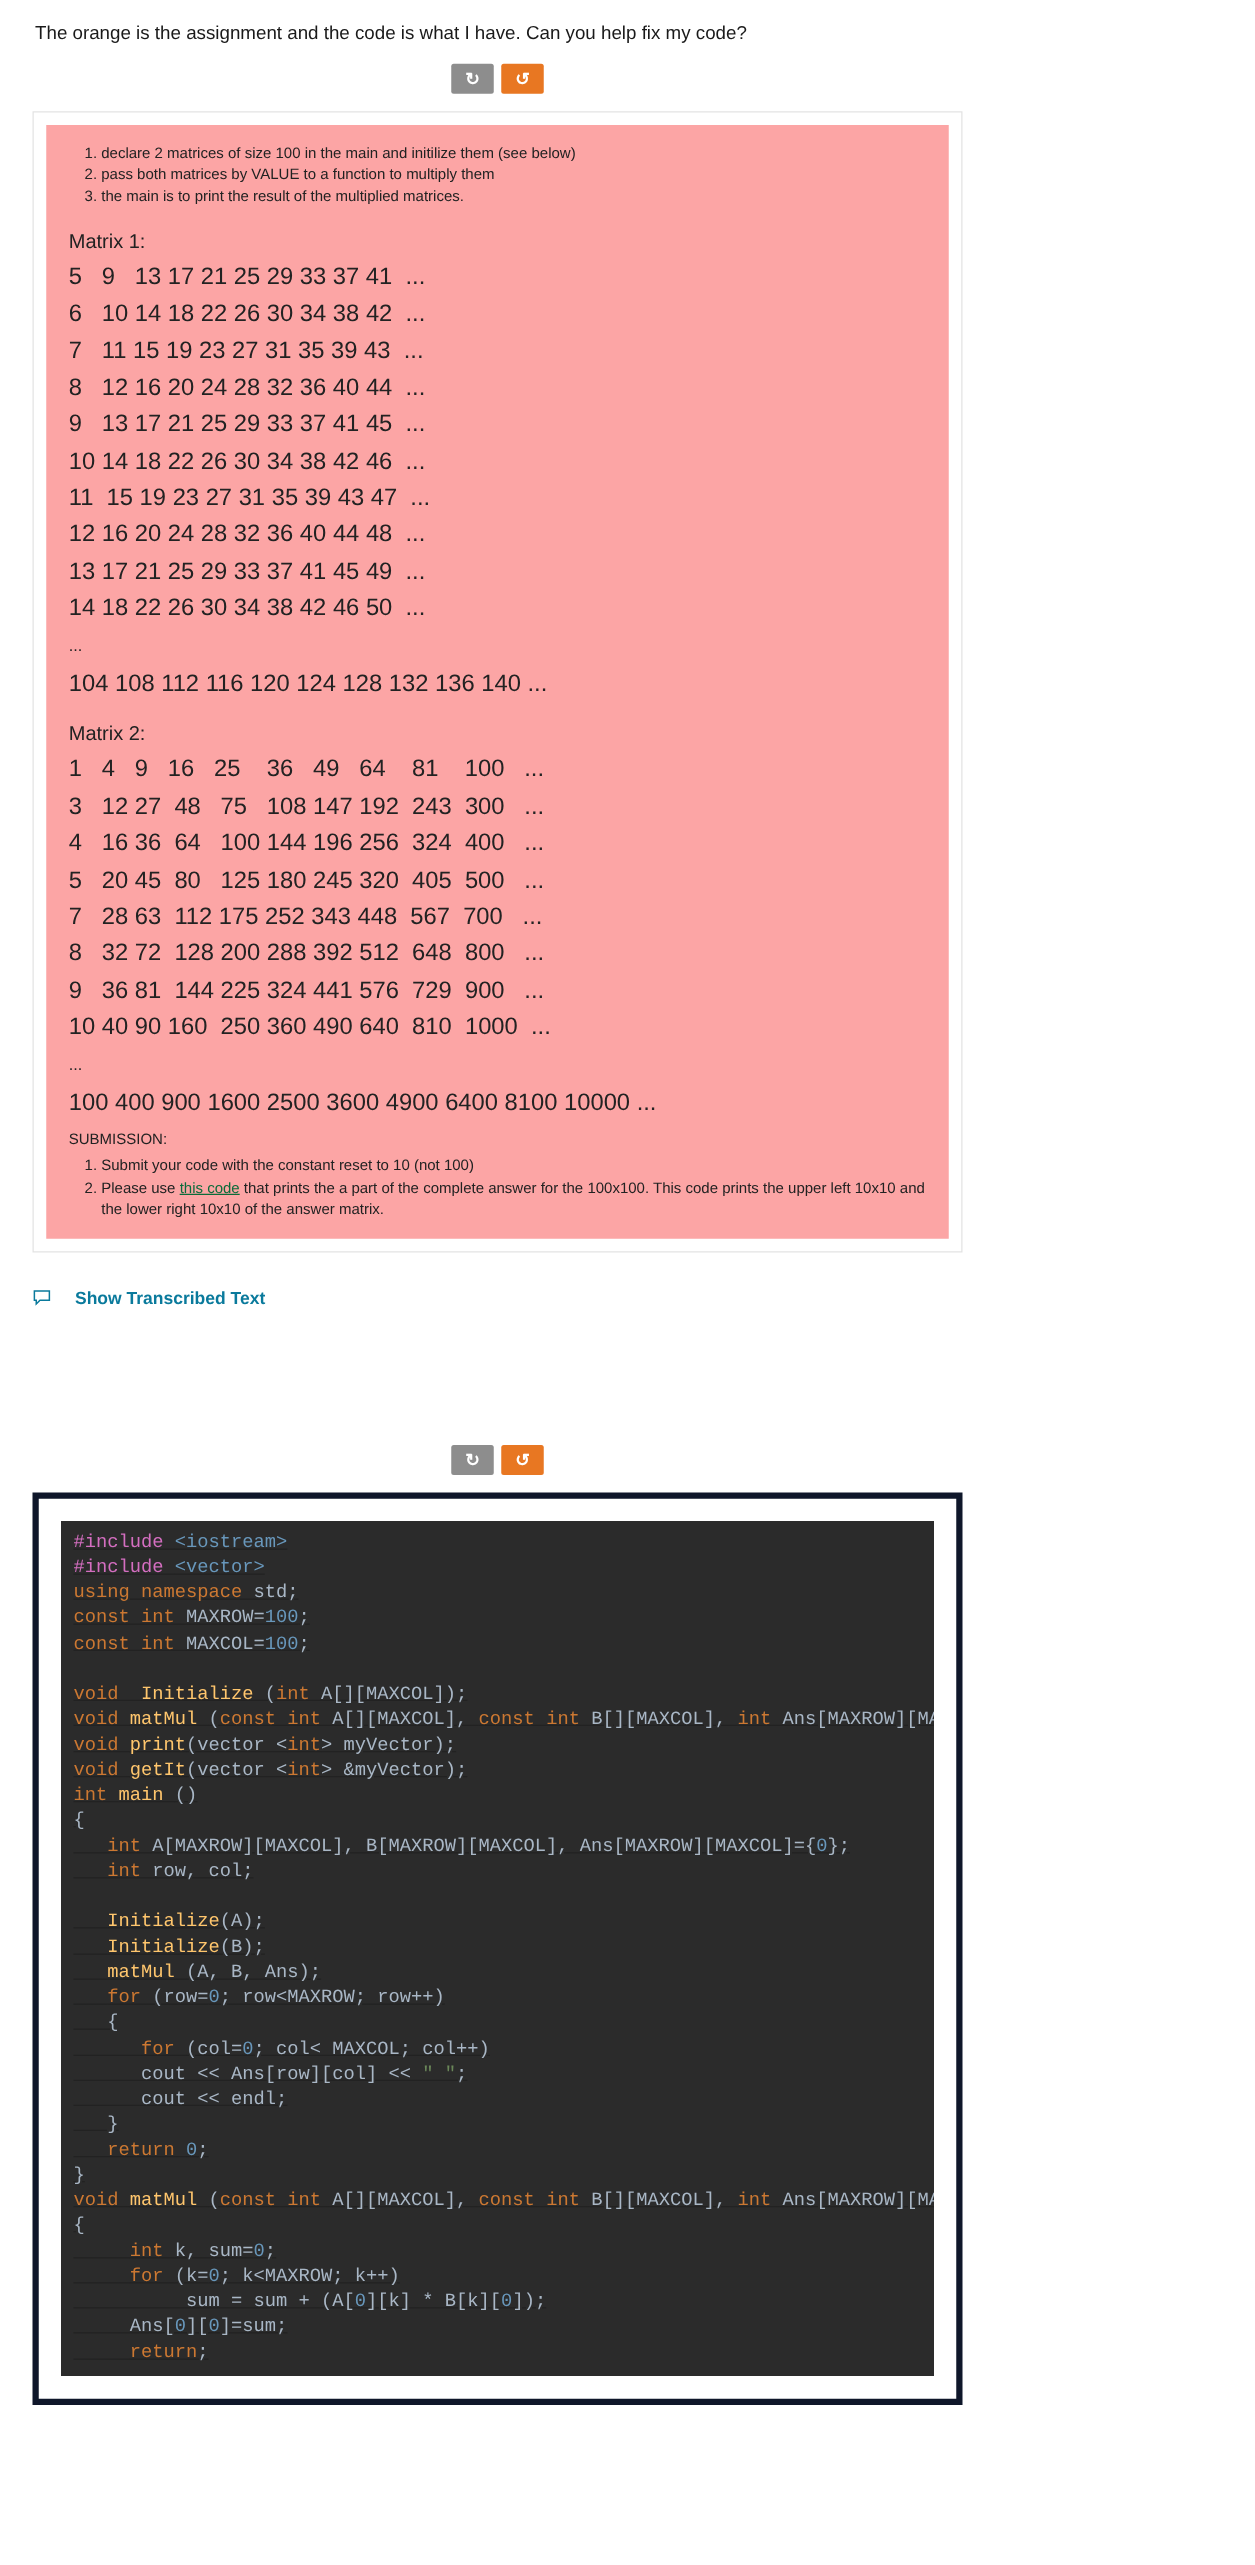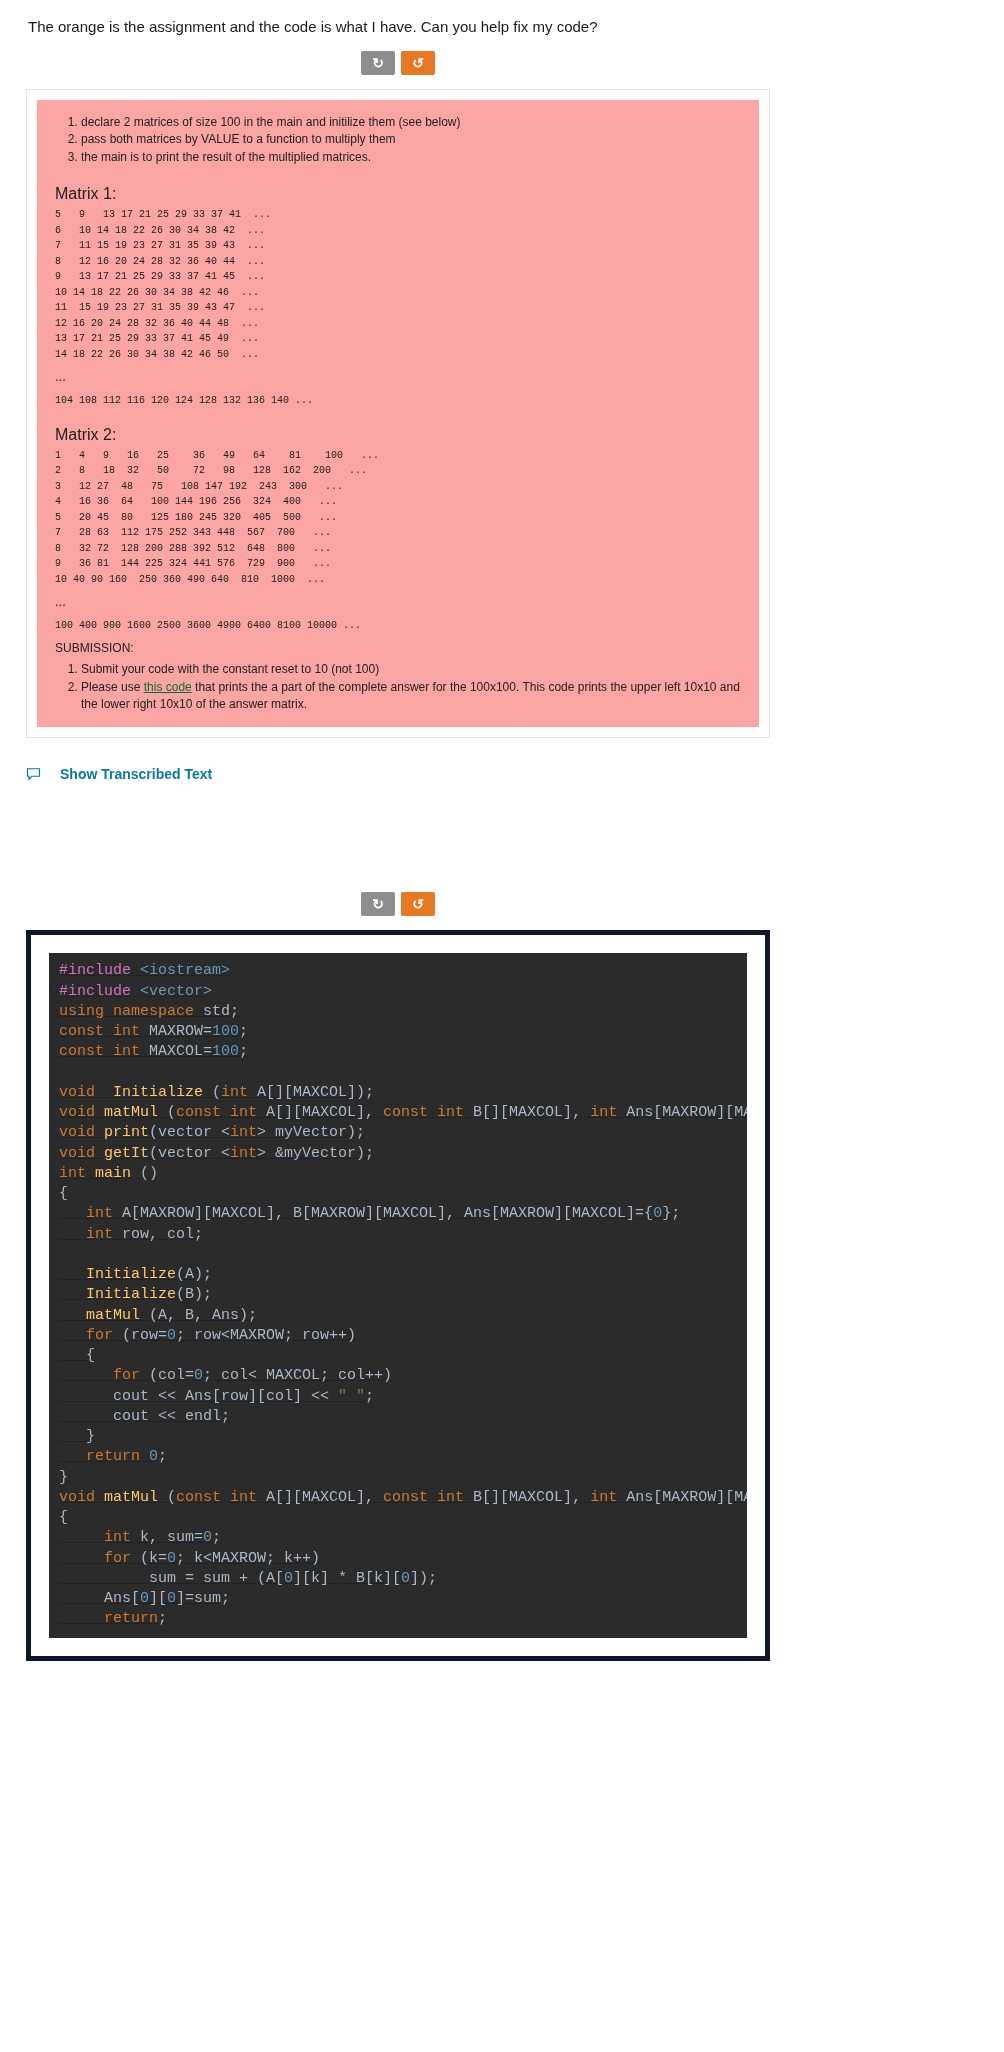--- a/index.html
+++ b/index.html
@@ -7,21 +7,21 @@
   .page { width: 796px; }
   .question { padding: 18px 28px 10px; font-size: 15px; color: #1a1a1a; }
   .tool-row { display: flex; justify-content: center; gap: 6px; padding: 6px 0 10px; }
   .tool-btn { width: 34px; height: 24px; border: none; border-radius: 2px; display: flex; align-items: center; justify-content: center; cursor: pointer; font-size: 14px; font-weight: bold; }
   .tool-gray { background: #8d8d8d; color: #fff; }
   .tool-orange { background: #e87722; color: #fff; }
   .card { margin: 4px 26px 24px; border: 1px solid #e3e3e3; padding: 10px; }
   .orange-box { background: #fca5a5; color: #222; font-family: Arial, sans-serif; font-size: 13px; line-height: 1.45; padding: 14px 18px 14px; }
   .assign-list { list-style: decimal; padding-left: 26px; margin-bottom: 16px; font-size: 12px; }
   .mhead { font-size: 16px; margin: 6px 0 2px; }
-  .mrow { white-space: pre; font-family: Liberation Mono, monospace; font-size: 10px; line-height: 1.55; }
+  .mrow { white-space: pre; font-family: Liberation Sans, sans-serif; font-size: 19px; line-height: 1.55; }
   .ell { font-size: 13px; margin: 6px 0; }
   .sub { font-size: 12px; margin-top: 4px; }
   .subol { list-style: decimal; padding-left: 26px; font-size: 12px; margin-top: 4px; }
   .linkish { color: #0c6b3a; text-decoration: underline; }
   .transcribe { color: #0a7a9c; font-size: 14px; font-weight: 600; padding: 4px 26px 24px; display: flex; align-items: center; gap: 16px; cursor: pointer; }
   .chat-icon { width: 18px; height: 14px; }
   .gap { height: 80px; }
   .codebox { margin: 4px 26px 0; border: 5px solid #0f172a; padding: 18px; text-decoration: underline; }
   .code { background: #2b2b2b; color: #ddd; font-family: Consolas, "Courier New", monospace; font-size: 15px; line-height: 1.35; padding: 8px 10px; white-space: pre; overflow-x: auto; }
   .tk-pp { color: #d46ec0; }
@@ -64,21 +64,20 @@
           <div class="mrow">12 16 20 24 28 32 36 40 44 48  ...</div>
           <div class="mrow">13 17 21 25 29 33 37 41 45 49  ...</div>
           <div class="mrow">14 18 22 26 30 34 38 42 46 50  ...</div>
         </div>
       <div class="ell">...</div>
       <div class="mrow">104 108 112 116 120 124 128 132 136 140 ...</div>
 
       <div class="mhead" style="margin-top:14px">Matrix 2:</div>
       <div id="m2rows">
           <div class="mrow">1   4   9   16   25    36   49   64    81    100   ...</div>
-          <div class="mrow">2   8   18  32   50    72   98   128  162  200   ...</div>
           <div class="mrow">3   12 27  48   75   108 147 192  243  300   ...</div>
           <div class="mrow">4   16 36  64   100 144 196 256  324  400   ...</div>
           <div class="mrow">5   20 45  80   125 180 245 320  405  500   ...</div>
           <div class="mrow">7   28 63  112 175 252 343 448  567  700   ...</div>
           <div class="mrow">8   32 72  128 200 288 392 512  648  800   ...</div>
           <div class="mrow">9   36 81  144 225 324 441 576  729  900   ...</div>
           <div class="mrow">10 40 90 160  250 360 490 640  810  1000  ...</div>
         </div>
       <div class="ell">...</div>
       <div class="mrow">100 400 900 1600 2500 3600 4900 6400 8100 10000 ...</div>

